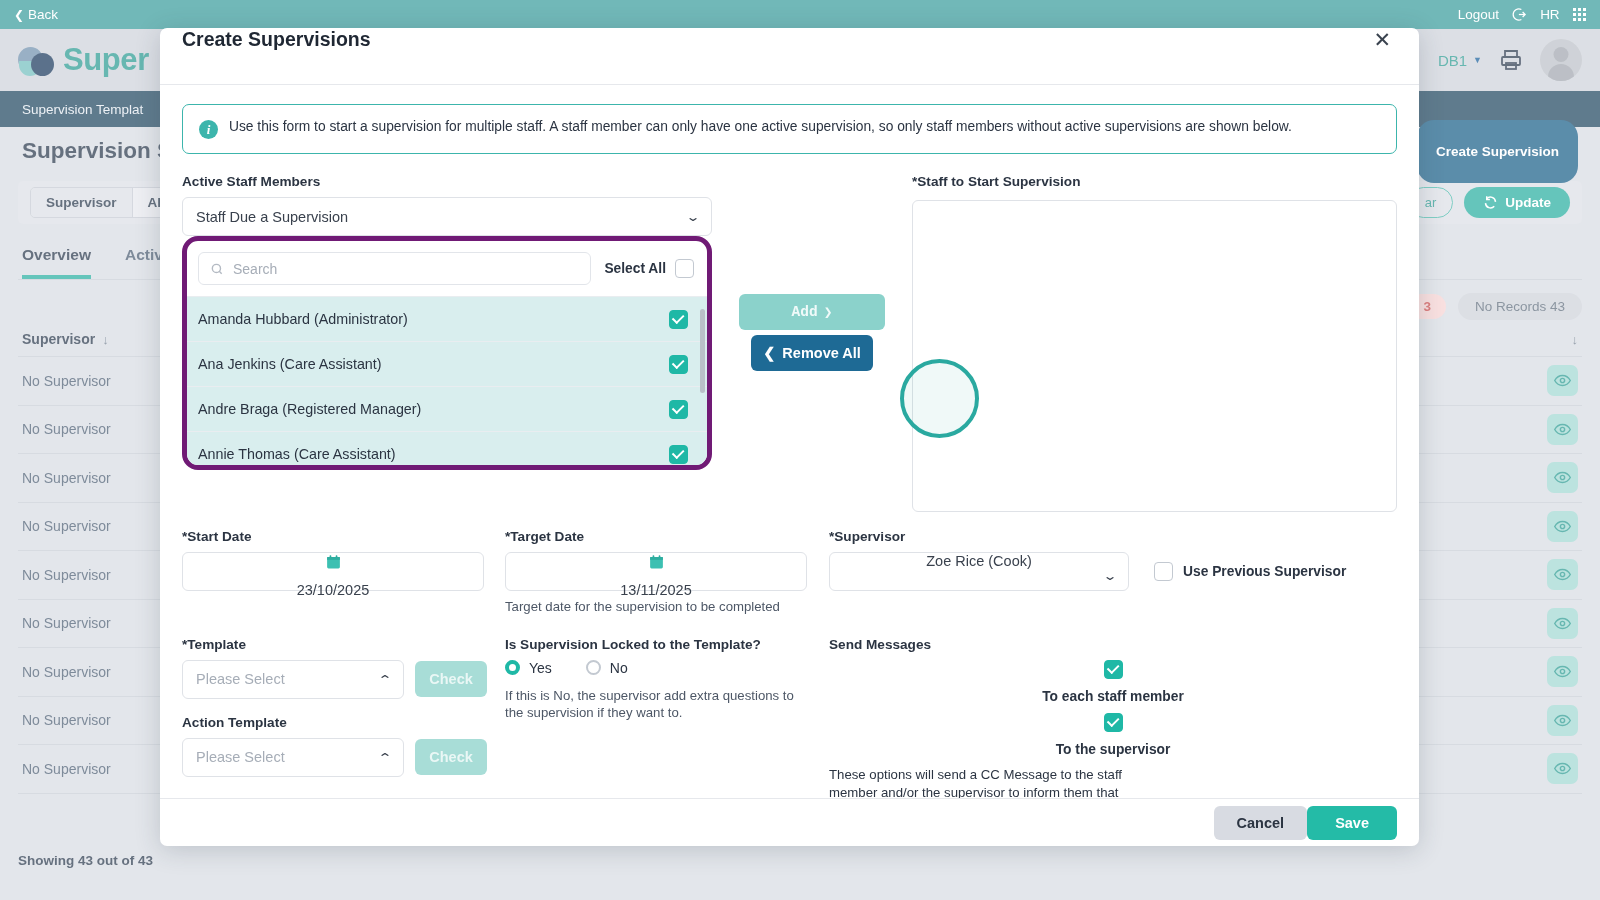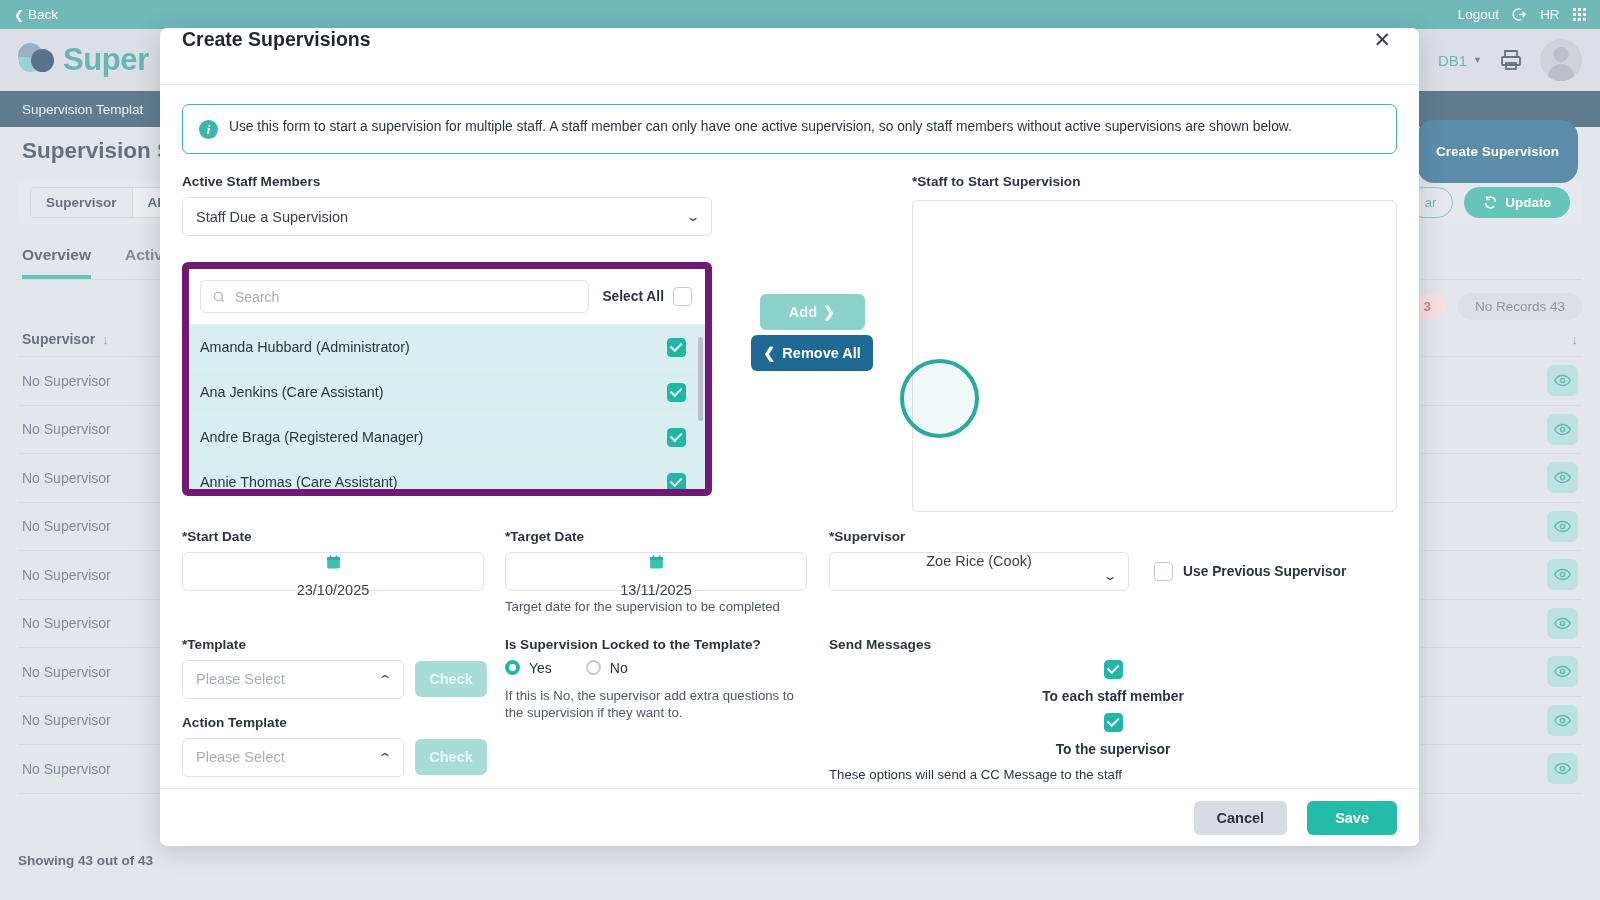--- a/index.html
+++ b/index.html
@@ -24,21 +24,21 @@
   .topbar .chev-l { font-size:12px; }
   .topbar .right { margin-left:auto; display:flex; align-items:center; gap:13px; }
   .logout-ico { width:15px; height:15px; }
   .grid-ico { display:grid; grid-template-columns:repeat(3,3px); gap:2.2px; }
   .grid-ico i { width:3px; height:3px; background:#fff; display:block; }
 
   .brandbar {
     height:62px; background:#d3d7de; display:flex; align-items:center;
     padding:0 18px; position:relative;
   }
-  .logo-wrap { display:flex; align-items:flex-start; gap:5px; }
+  .logo-wrap { display:flex; align-items:flex-end; gap:5px; }
   .logo-mark { position:relative; width:40px; height:32px; }
   .logo-mark .c1 { position:absolute; left:0; top:1px; width:25px; height:25px;
       border-radius:50%; background:#7d9ab5; }
   .logo-mark .c2 { position:absolute; left:13px; top:7px; width:23px; height:23px;
       border-radius:50%; background:#2e4a6b; }
   .logo-mark .c3 { position:absolute; left:1px; top:15px; width:22px; height:15px;
       border-radius:0 0 14px 14px; background:#7fc4c4; }
   .brand-text { font-size:31px; font-weight:bold; color:#3da39b; letter-spacing:-.4px; }
   .brandbar .right { margin-left:auto; display:flex; align-items:center; gap:17px; }
   .db-sel { color:#3da39b; font-size:15px; display:flex; align-items:center; gap:6px; }
@@ -152,21 +152,21 @@
 
   .selectbox {
     height:39px; border:1px solid #dfe2e7; border-radius:6px; background:#fff;
     display:flex; align-items:center; padding:0 13px; font-size:14.5px;
     color:#39414d;
   }
   .selectbox .car { margin-left:auto; color:#39414d; font-size:12px;
      transform:scaleX(1.5); }
 
   .listbox {
-    margin-top:26px; border:7px solid #701a75; border-radius:6px; background:#fff;
+    margin-top:0; border:5px solid #701a75; border-radius:16px; background:#fff;
     height:234px; overflow:hidden; position:relative;
   }
   .search-row { display:flex; align-items:center; padding:11px 13px 11px 11px; gap:13px; }
   .search-in {
     flex:1; height:33px; border:1px solid #e2e5ea; border-radius:6px;
     display:flex; align-items:center; gap:9px; padding:0 11px;
     font-size:14px; color:#a6adb7;
   }
   .search-in svg { width:14px; height:14px; flex:none; }
   .sel-all { display:flex; align-items:center; gap:9px;
@@ -186,22 +186,22 @@
   .staff-item {
     height:45px; display:flex; align-items:center; padding:0 19px 0 11px;
     border-top:1px solid #e9edf0; font-size:14.3px; color:#2b3442;
   }
   .staff-item.sel { background:#d9eeee; }
   .staff-item .cb { margin-left:auto; }
   .list-scroll { position:absolute; right:2px; top:68px; width:5px; height:84px;
      background:#b9c0c8; border-radius:3px; }
 
   .btn-add {
-    width:105px; height:36px; background:#8bd2cb; color:#f0faf9; border:none;
-    border-radius:6px; font-size:14.5px; font-weight:bold; font-family:Liberation Sans, sans-serif;
+    width:146px; height:36px; background:#8bd2cb; color:#f0faf9; border:none;
+    border-radius:6px; font-size:14.5px; font-weight:bold; font-family:Liberation Mono, monospace;
     display:flex; align-items:center; justify-content:center; gap:6px;
     position:relative; z-index:2;
   }
   .btn-remove {
     width:122px; height:36px; background:#1e6a95; color:#fff; border:none;
     border-radius:6px; font-size:14.5px; font-weight:bold; font-family:inherit;
     display:flex; align-items:center; justify-content:center; gap:7px;
     margin-top:5px;
   }
   .cursor-ring {
@@ -251,22 +251,22 @@
   .radio-item { display:flex; align-items:center; gap:9px; font-size:14px; color:#2b3442; }
   .rd { width:15px; height:15px; border-radius:50%; border:2px solid #c3c9d1;
      background:#fff; flex:none; }
   .rd.on { border:4.5px solid #1fb8a6; }
 
   .msgs .chk-line { margin-bottom:9px;flex-direction:column; }
   .msg-note { font-size:13.2px; color:#2b3442; line-height:1.38; max-width:310px;
      margin-top:3px; }
 
   .modal-foot {
-    height:58px; border-top:1px solid #e6e8ec; flex:none;
-    display:flex; align-items:center; justify-content:flex-end; gap:20px;
+    height:48px; border-top:1px solid #e6e8ec; flex:none;
+    display:flex; align-items:center; justify-content:flex-end; gap:0;
     padding:0 22px;
   }
   .btn-cancel { background:#d8dbe2; color:#2b3442; border:none; border-radius:6px;
      padding:9px 23px; font-size:14.5px; font-weight:bold; font-family:inherit; }
   .btn-save { background:#24bba7; color:#fff; border:none; border-radius:6px;
      padding:9px 28px; font-size:14.5px; font-weight:bold; font-family:inherit; }
 </style>
 </head>
 <body>
 

